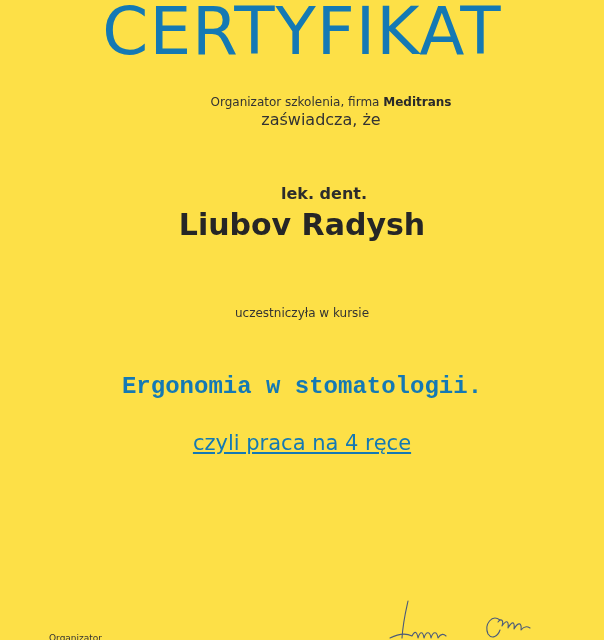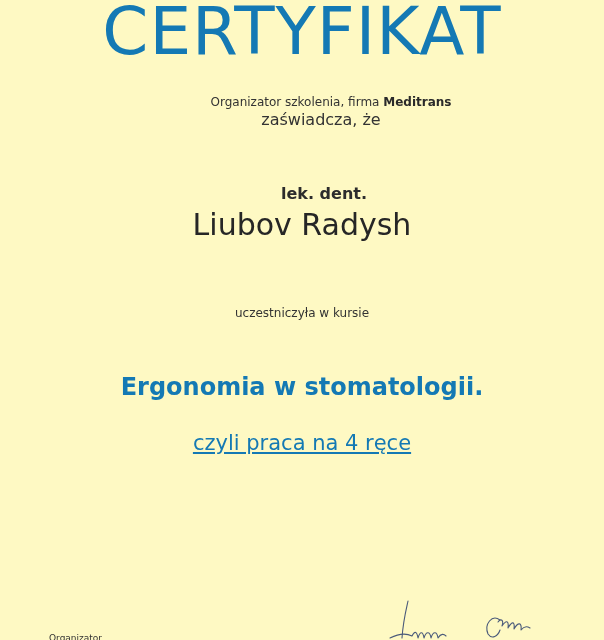--- a/index.html
+++ b/index.html
@@ -12,21 +12,21 @@
       overflow: hidden;
       background: #fdfdfd;
       position: relative;
       font-family: "DejaVu Sans", sans-serif;
       color: #2a2a2a;
     }
     .page {
       position: absolute;
       left: 0; top: 0;
       width: 604px; height: 640px;
-      background: #fef9c3;
+      background: #fde047;
     }
     .abs {
       position: absolute;
       left: 0;
       width: 604px;
       text-align: center;
       white-space: nowrap;
     }
     .title {
       top: -8px;
@@ -56,35 +56,36 @@
       font-size: 16px;
       line-height: 22px;
       font-weight: bold;
       color: #2c2c2c;
       margin-left: 22px;
     }
     .name {
       top: 205px;
       font-size: 30px;
       line-height: 40px;
-      font-weight: normal;
+      font-weight: bold;
       color: #262626;
     }
     .participated {
       top: 305px;
       font-size: 12px;
       line-height: 16px;
       color: #333;
     }
     .course-title {
       top: 371px;
       font-size: 24px;
       line-height: 32px;
       font-weight: bold;
       color: #1479b4;
+      font-family: Liberation Mono, monospace;
     }
     .course-sub1 {
       top: 403px;
       font-size: 21px;
       line-height: 27px;
       color: #1479b4;
     }
     .course-sub2 {
       top: 430px;
       font-size: 21px;

